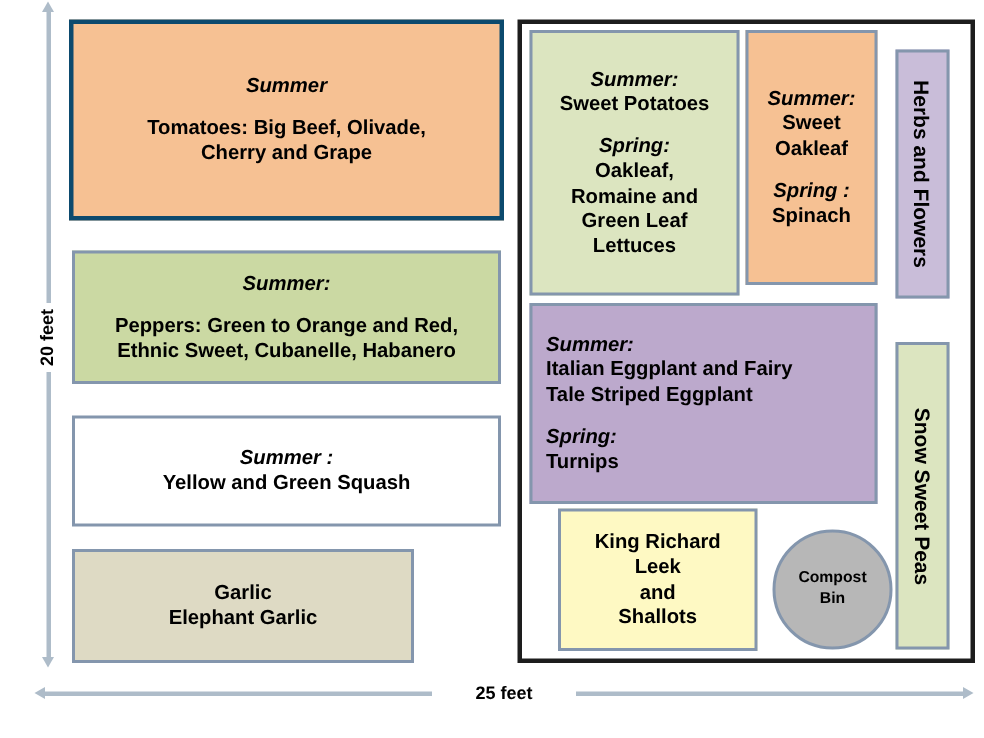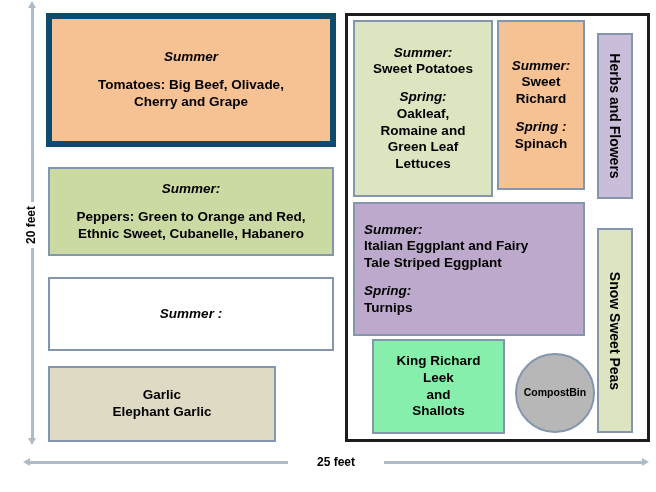--- a/index.html
+++ b/index.html
@@ -34,21 +34,21 @@
   
   .bed{position:absolute;box-sizing:border-box;display:flex;flex-direction:column;
        align-items:center;justify-content:center;text-align:center;
        font-weight:bold;color:#000;}
   .bed .ln{display:block;line-height:1.23;}
   .ital{font-style:italic;}
   .gap{height:0.85em;}
 
   
   .bed-tomato{left:46px;top:13px;width:290px;height:134px;
-      background:#F6C193;border:6px solid #0c4a6e;font-size:13.5px;}
+      background:#F6C193;border:3px solid #0c4a6e;font-size:13.5px;}
 
   .bed-pepper{left:48px;top:167px;width:286px;height:89px;
       background:#CBD9A3;border:2px solid #8496ad;font-size:13.5px;}
 
   .bed-squash{left:48px;top:277px;width:286px;height:74px;
       background:#ffffff;border:2px solid #8496ad;font-size:13.5px;}
 
   .bed-garlic{left:48px;top:366px;width:228px;height:76px;
       background:#DEDAC4;border:2px solid #8496ad;font-size:13.5px;}
 
@@ -61,25 +61,25 @@
 
   .bed-spinach{left:497px;top:20px;width:88px;height:170px;
       background:#F6C193;border:2px solid #8496ad;font-size:13.5px;}
 
   .bed-eggplant{left:353px;top:202px;width:232px;height:134px;
       background:#BCA9CC;border:2px solid #8496ad;font-size:13.5px;
       align-items:flex-start;text-align:left;padding-left:9px;}
   .bed-eggplant .ln{text-align:left;}
 
   .bed-leek{left:372px;top:339px;width:133px;height:95px;
-      background:#86efac;border:2px solid #8496ad;font-size:13.5px;}
+      background:#fef9c3;border:2px solid #8496ad;font-size:13.5px;}
 
   .compost{position:absolute;left:515px;top:353px;width:80px;height:80px;
       box-sizing:border-box;border-radius:50%;background:#B7B7B7;
-      border:2px solid #8496ad;display:flex;flex-direction:row;
+      border:2px solid #8496ad;display:flex;flex-direction:column;
       align-items:center;justify-content:center;text-align:center;
       font-weight:bold;font-size:10.5px;color:#000;line-height:1.3;}
 
   .bed-herbs{left:597px;top:33px;width:36px;height:166px;
       background:#C9BDD9;border:2px solid #8496ad;font-size:14px;}
   .bed-peas{left:597px;top:228px;width:36px;height:205px;
       background:#DCE5C0;border:2px solid #8496ad;font-size:14px;}
   .vert-txt{transform:rotate(90deg);white-space:nowrap;}
 </style>
 </head>
@@ -102,20 +102,21 @@
 
   <div class="bed bed-pepper">
     <span class="ln ital">Summer:</span>
     <span class="gap"></span>
     <span class="ln">Peppers:  Green to Orange and Red,</span>
     <span class="ln">Ethnic Sweet, Cubanelle, Habanero</span>
   </div>
 
   <div class="bed bed-squash">
     <span class="ln ital">Summer :</span>
+    <span class="ln">Yellow and Green Squash</span>
   </div>
 
   <div class="bed bed-garlic">
     <span class="ln">Garlic</span>
     <span class="ln">Elephant Garlic</span>
   </div>
 
   <div class="frame-right"></div>
 
   <div class="bed bed-lettuce">
@@ -125,21 +126,21 @@
     <span class="ln ital">Spring:</span>
     <span class="ln">Oakleaf,</span>
     <span class="ln">Romaine and</span>
     <span class="ln">Green Leaf</span>
     <span class="ln">Lettuces</span>
   </div>
 
   <div class="bed bed-spinach">
     <span class="ln ital">Summer:</span>
     <span class="ln">Sweet</span>
-    <span class="ln">Richard</span>
+    <span class="ln">Oakleaf</span>
     <span class="gap"></span>
     <span class="ln ital">Spring :</span>
     <span class="ln">Spinach</span>
   </div>
 
   <div class="bed bed-eggplant">
     <span class="ln ital">Summer:</span>
     <span class="ln">Italian Eggplant and Fairy</span>
     <span class="ln">Tale Striped Eggplant</span>
     <span class="gap"></span>

